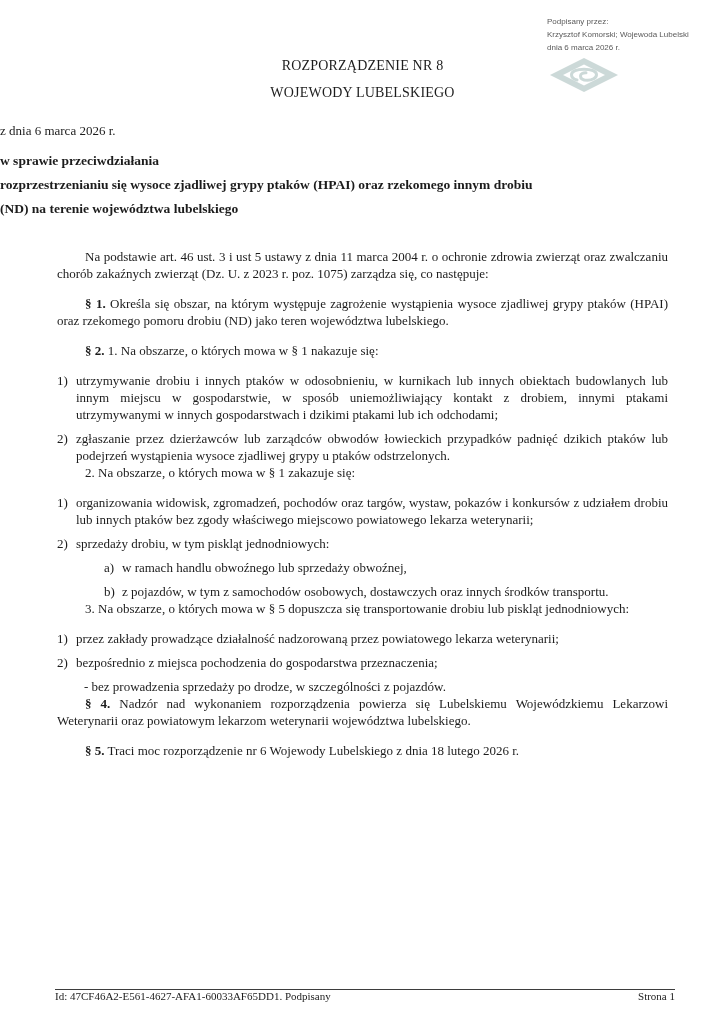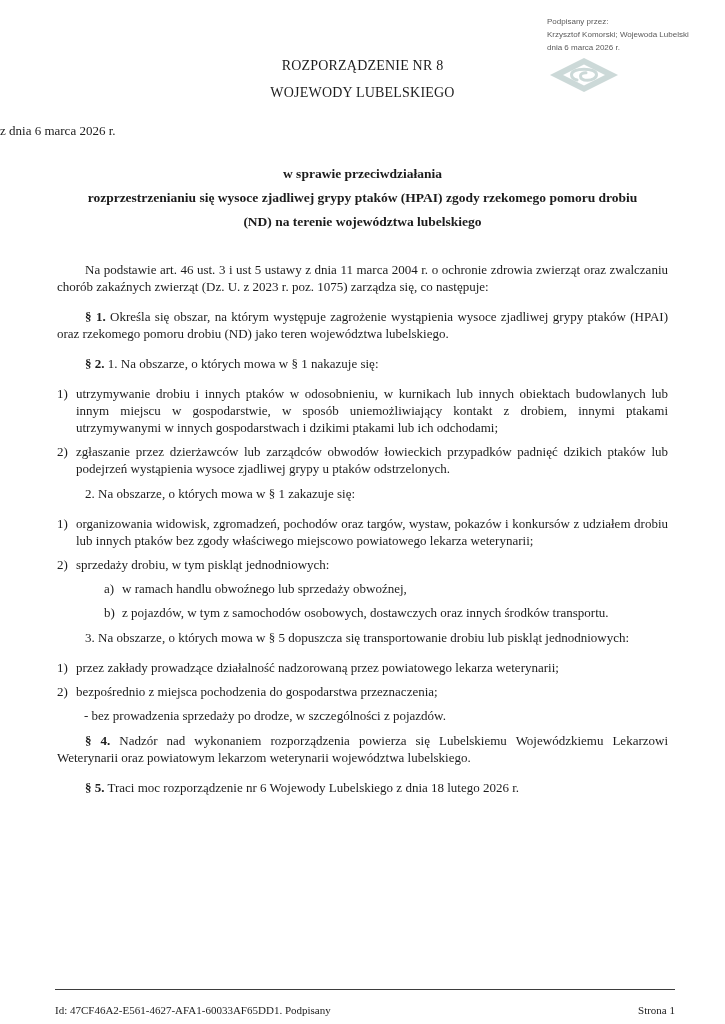--- a/index.html
+++ b/index.html
@@ -34,52 +34,52 @@
     font-weight: normal;
     font-size: 14px;
     line-height: 27px;
     letter-spacing: 0.2px;
   }
   .doc-date {
     margin-top: 17px;
     font-size: 13px;
   }
   .doc-subject {
-    margin-top: 23px;
-    text-align: center;
+    margin-top: 10px;
+    text-align: left;
     font-weight: bold;
     font-size: 13.5px;
     line-height: 24px;
   }
 
   
   .content {
     margin: 27px 57px 0 57px;
     font-size: 13px;
     line-height: 17px;
     text-align: justify;
   }
-  .para        { text-indent: 28px; margin-top: 8px; }
+  .para        { text-indent: 28px; margin-top: 0; }
   .preamble    { text-indent: 28px; margin-top: 17px; }
   .sec-label   { font-weight: bold; }
   .num-item    { position: relative; padding-left: 19px; margin-top: 7px; }
   .num-item .marker { position: absolute; left: 0; top: 0; }
   .sub-item    { position: relative; margin-left: 47px; padding-left: 18px; margin-top: 7px; }
   .sub-item .marker { position: absolute; left: 0; top: 0; }
   .dash-item   { margin-left: 27px; margin-top: 7px; }
 
   
   .footer {
     position: absolute;
     left: 55px;
     right: 50px;
     top: 989px;
     border-top: 1px solid #3d3d3d;
     font-size: 11px;
-    padding-top: 14px;
+    padding-top: 0;
     display: flex;
     justify-content: space-between;
   }
 </style>
 </head>
 <body>
 
 <div class="page">
 
   <div class="sig-block">
@@ -95,21 +95,21 @@
     </div>
   </div>
 
   <div class="doc-title">
     <div>ROZPORZĄDZENIE NR 8</div>
     <div>WOJEWODY LUBELSKIEGO</div>
   </div>
   <div class="doc-date">z dnia 6 marca 2026 r.</div>
   <div class="doc-subject">
     <div>w sprawie przeciwdziałania</div>
-    <div>rozprzestrzenianiu się wysoce zjadliwej grypy ptaków (HPAI) zgody rzekomego pomoru drobiu</div>
+    <div>rozprzestrzenianiu się wysoce zjadliwej grypy ptaków (HPAI) oraz rzekomego innym drobiu</div>
     <div>(ND) na terenie województwa lubelskiego</div>
   </div>
 
   <div class="content">
 
     <p class="preamble">Na podstawie art. 46 ust. 3 i ust 5 ustawy z dnia 11 marca 2004 r. o ochronie zdrowia zwierząt oraz zwalczaniu chorób zakaźnych zwierząt (Dz. U. z 2023 r. poz. 1075) zarządza się, co następuje:</p>
 
     <p class="para"><span class="sec-label">§ 1.</span><span> Określa się obszar, na którym występuje zagrożenie wystąpienia wysoce zjadliwej grypy ptaków (HPAI) oraz rzekomego pomoru drobiu (ND) jako teren województwa lubelskiego.</span></p>
 
     <p class="para"><span class="sec-label">§ 2.</span><span> 1. Na obszarze, o których mowa w § 1 nakazuje się:</span></p>

